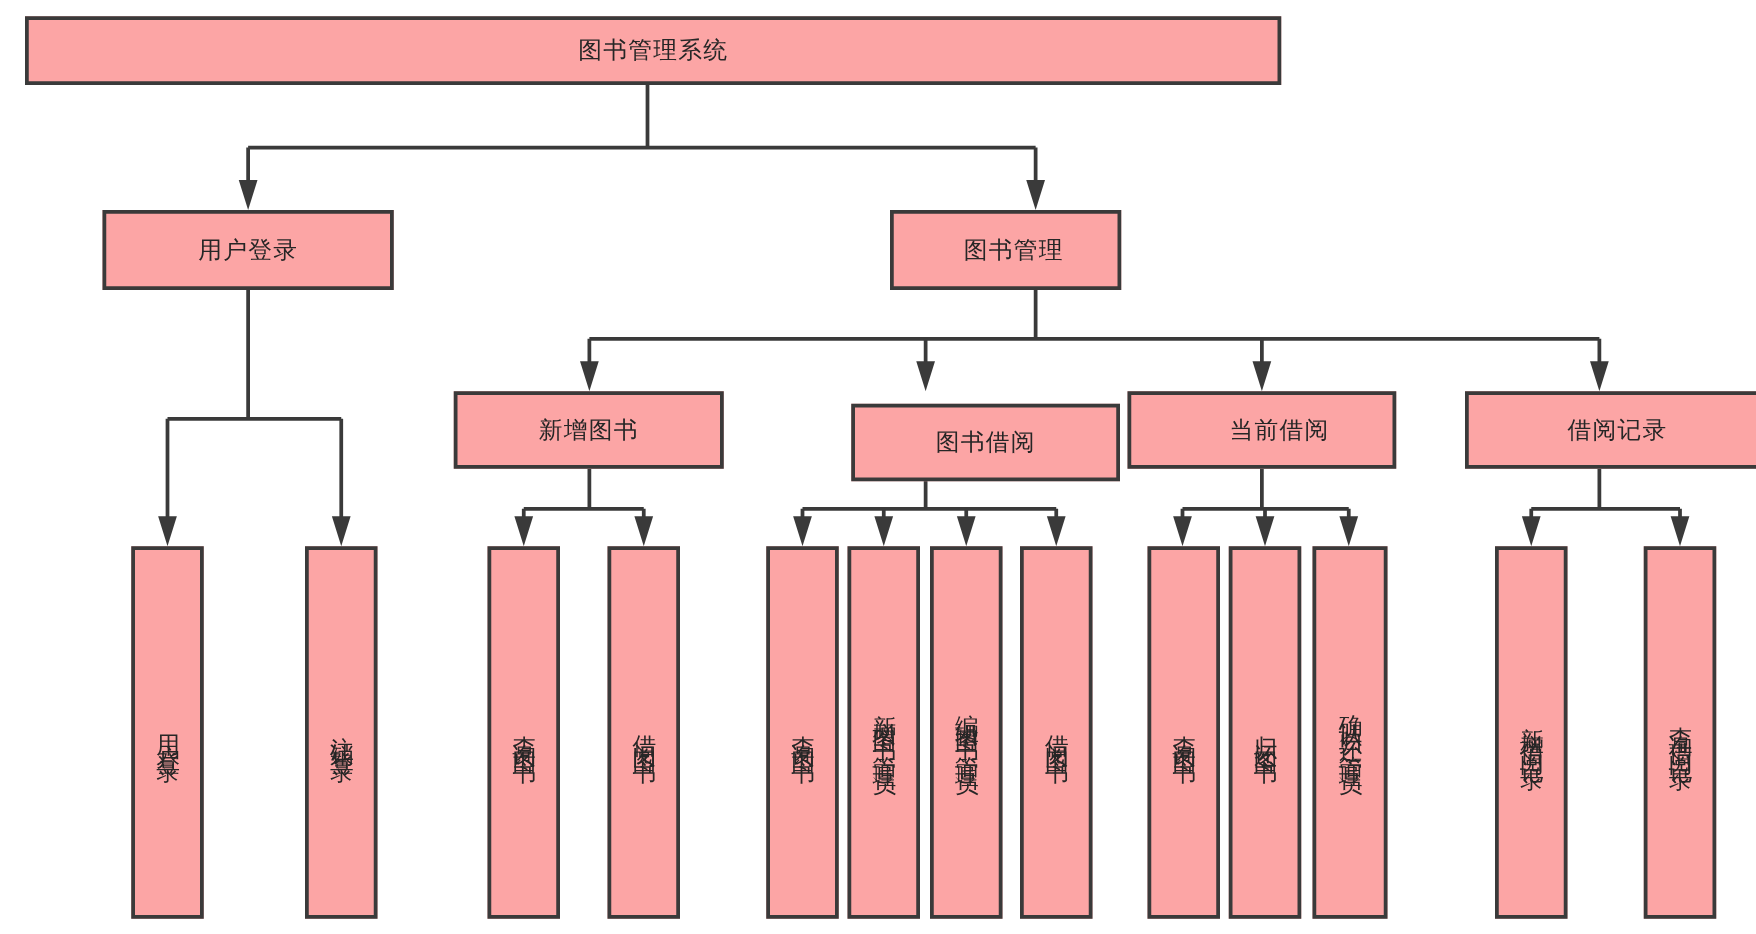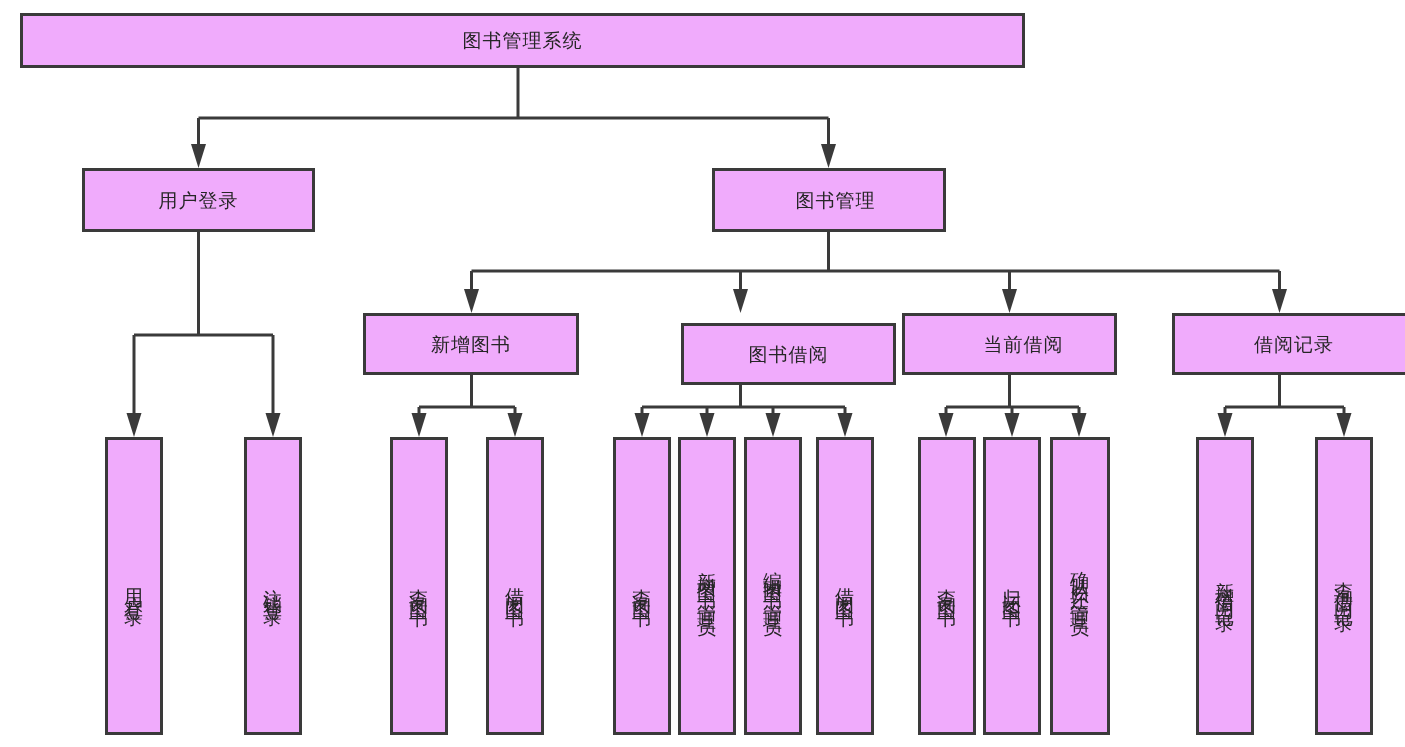--- a/index.html
+++ b/index.html
@@ -17,21 +17,21 @@
     position: absolute;
     left: 0; top: 0;
     width: 1405px; height: 747px;
     pointer-events: none;
   }
 
   .node {
     position: absolute;
     box-sizing: border-box;
     border: 3px solid #3a3a3a;
-    background: #f0abfc;
+    background: #fca5a5;
     display: flex;
     align-items: center;
     justify-content: center;
     color: #262626;
     font-size: 19px;
     line-height: 1;
   }
 
   .node.h span { white-space: nowrap; letter-spacing: 1px; }
 
@@ -124,21 +124,21 @@
     </g>
   </svg>
 
   <div class="node h" style="left:20px; top:13px; width:1005px; height:55px;">
     <span>图书管理系统</span>
   </div>
 
   <div class="node h" style="left:82px; top:168px; width:233px; height:64px;">
     <span>用户登录</span>
   </div>
-  <div class="node h" style="left:712px; top:168px; width:234px; height:64px;padding-left:13px;">
+  <div class="node h" style="left:712px; top:168px; width:185px; height:64px;padding-left:13px;">
     <span>图书管理</span>
   </div>
 
   <div class="node h" style="left:363px; top:313px; width:216px; height:62px;">
     <span>新增图书</span>
   </div>
   <div class="node h" style="left:633px; top:323px; width:215px; height:62px;margin-left:48px;">
     <span>图书借阅</span>
   </div>
   <div class="node h" style="left:902px; top:313px; width:215px; height:62px;padding-left:28px;">

